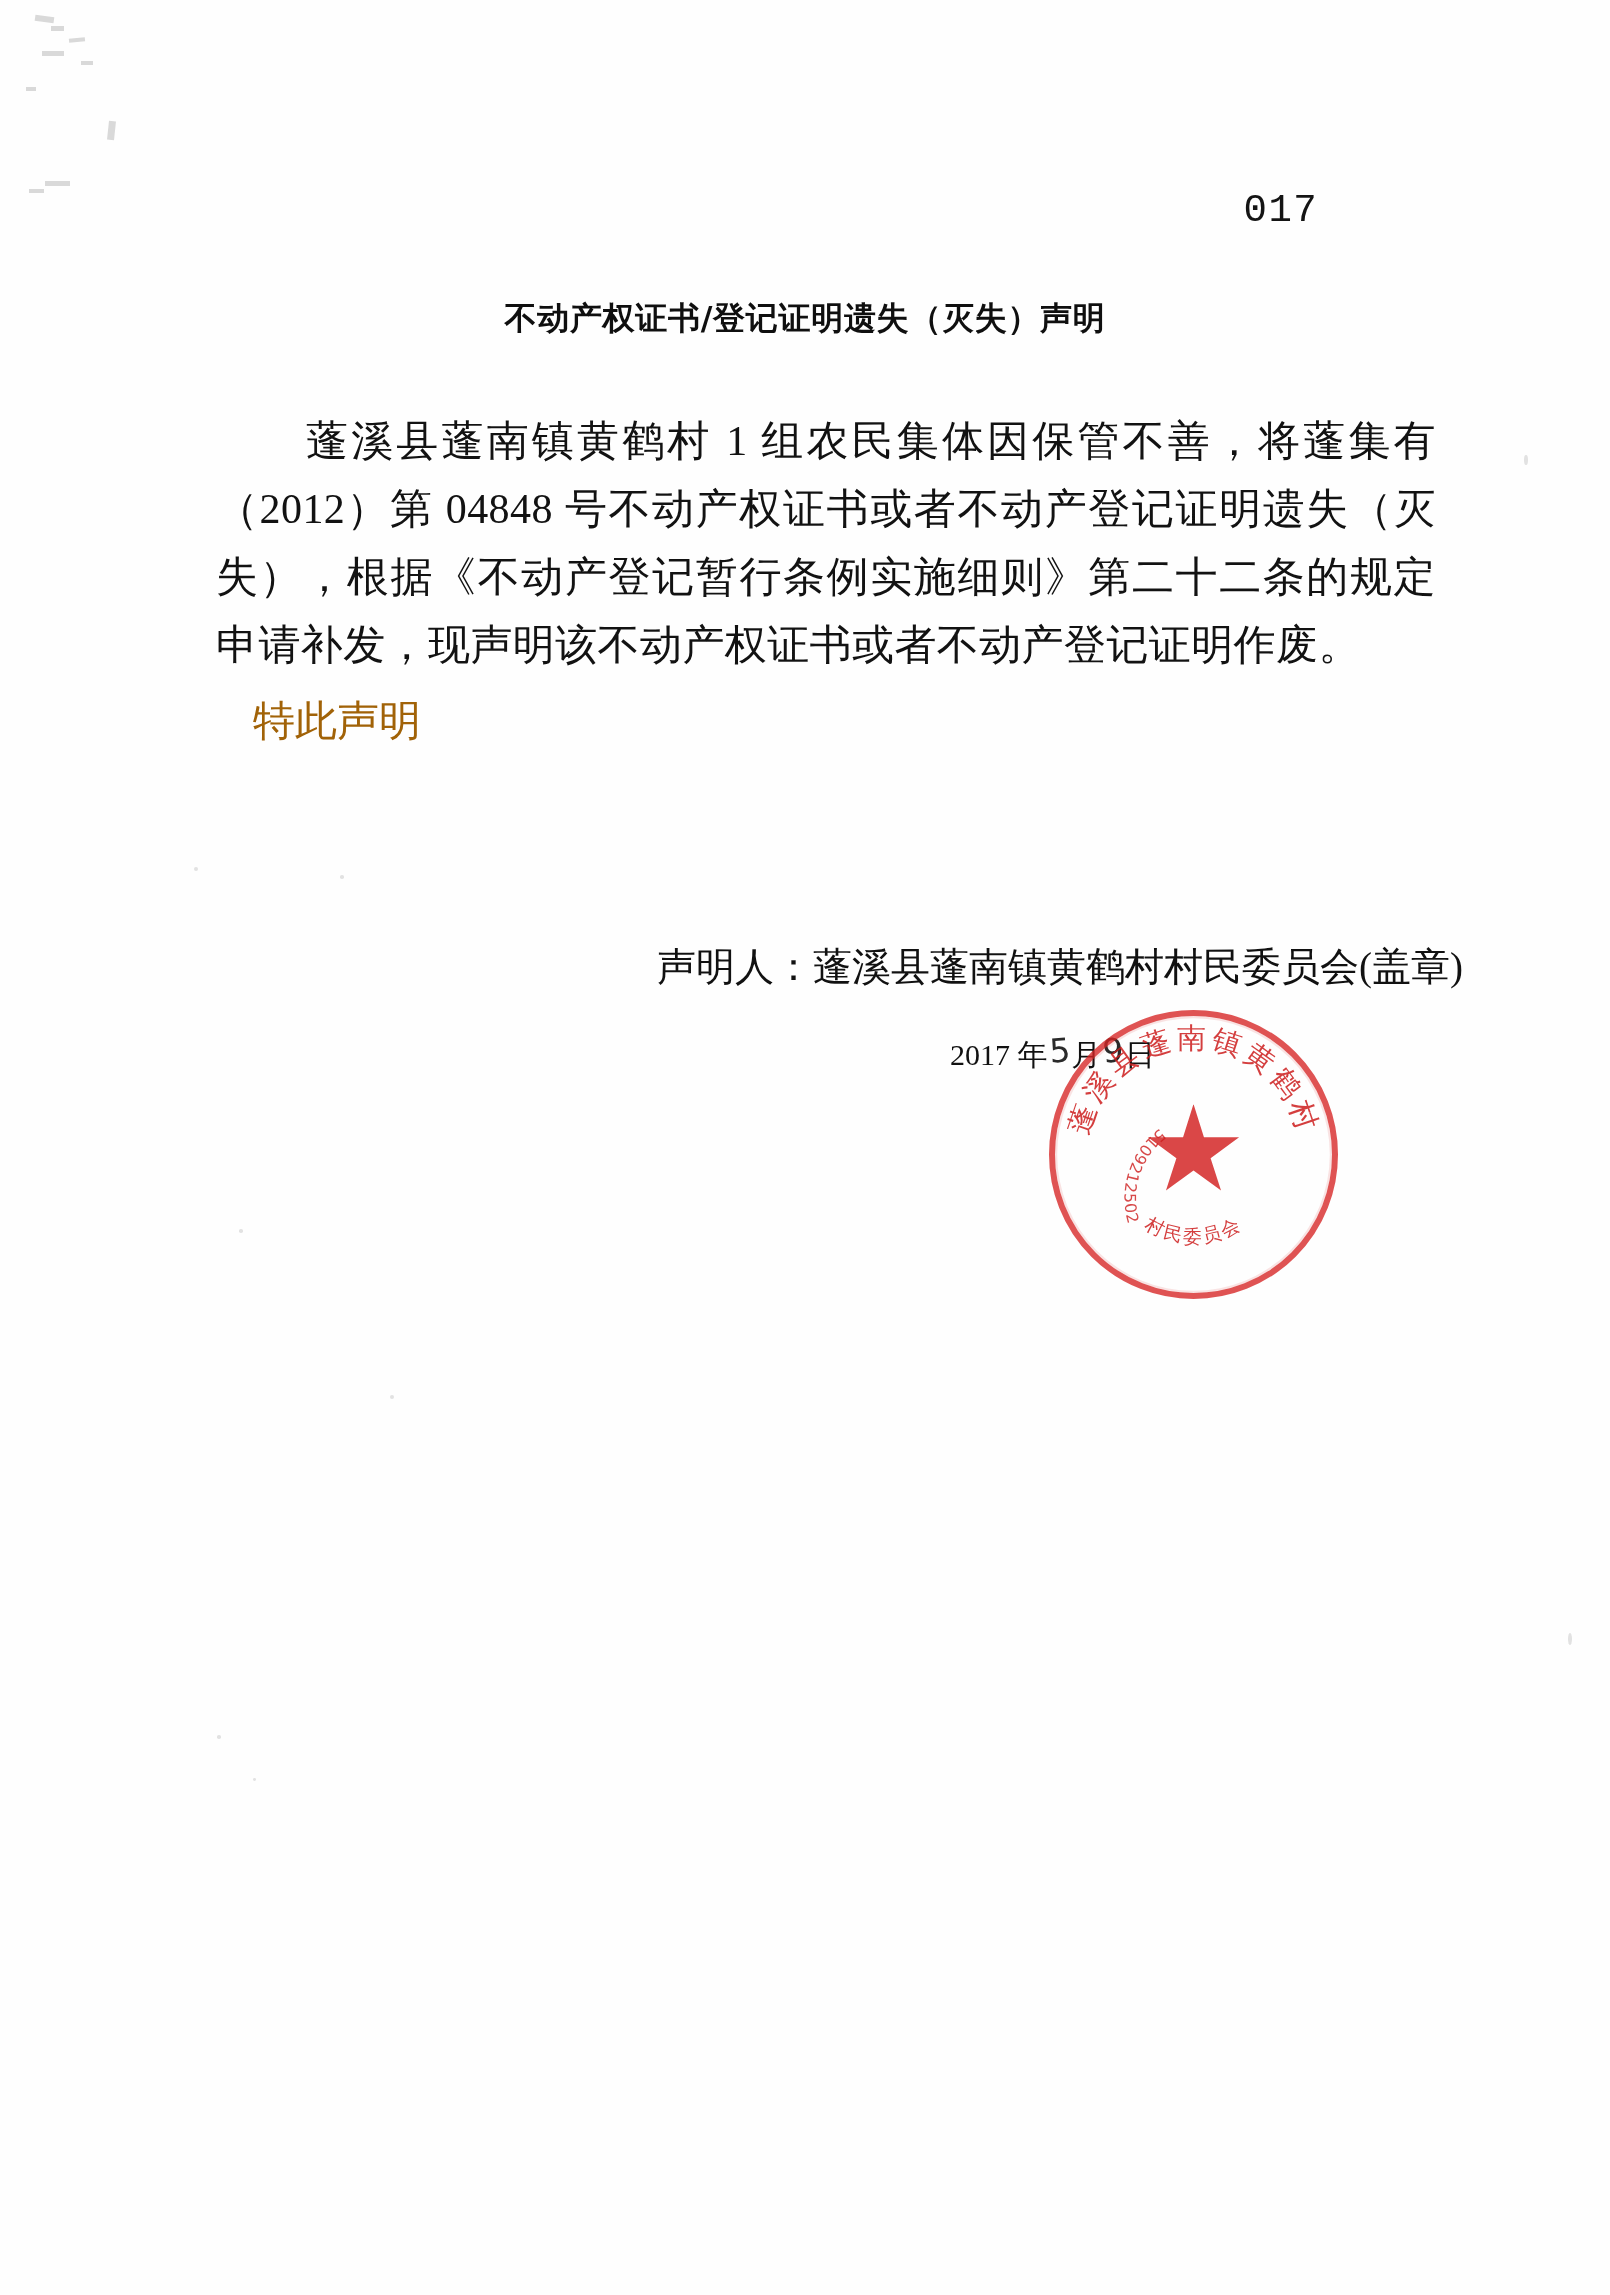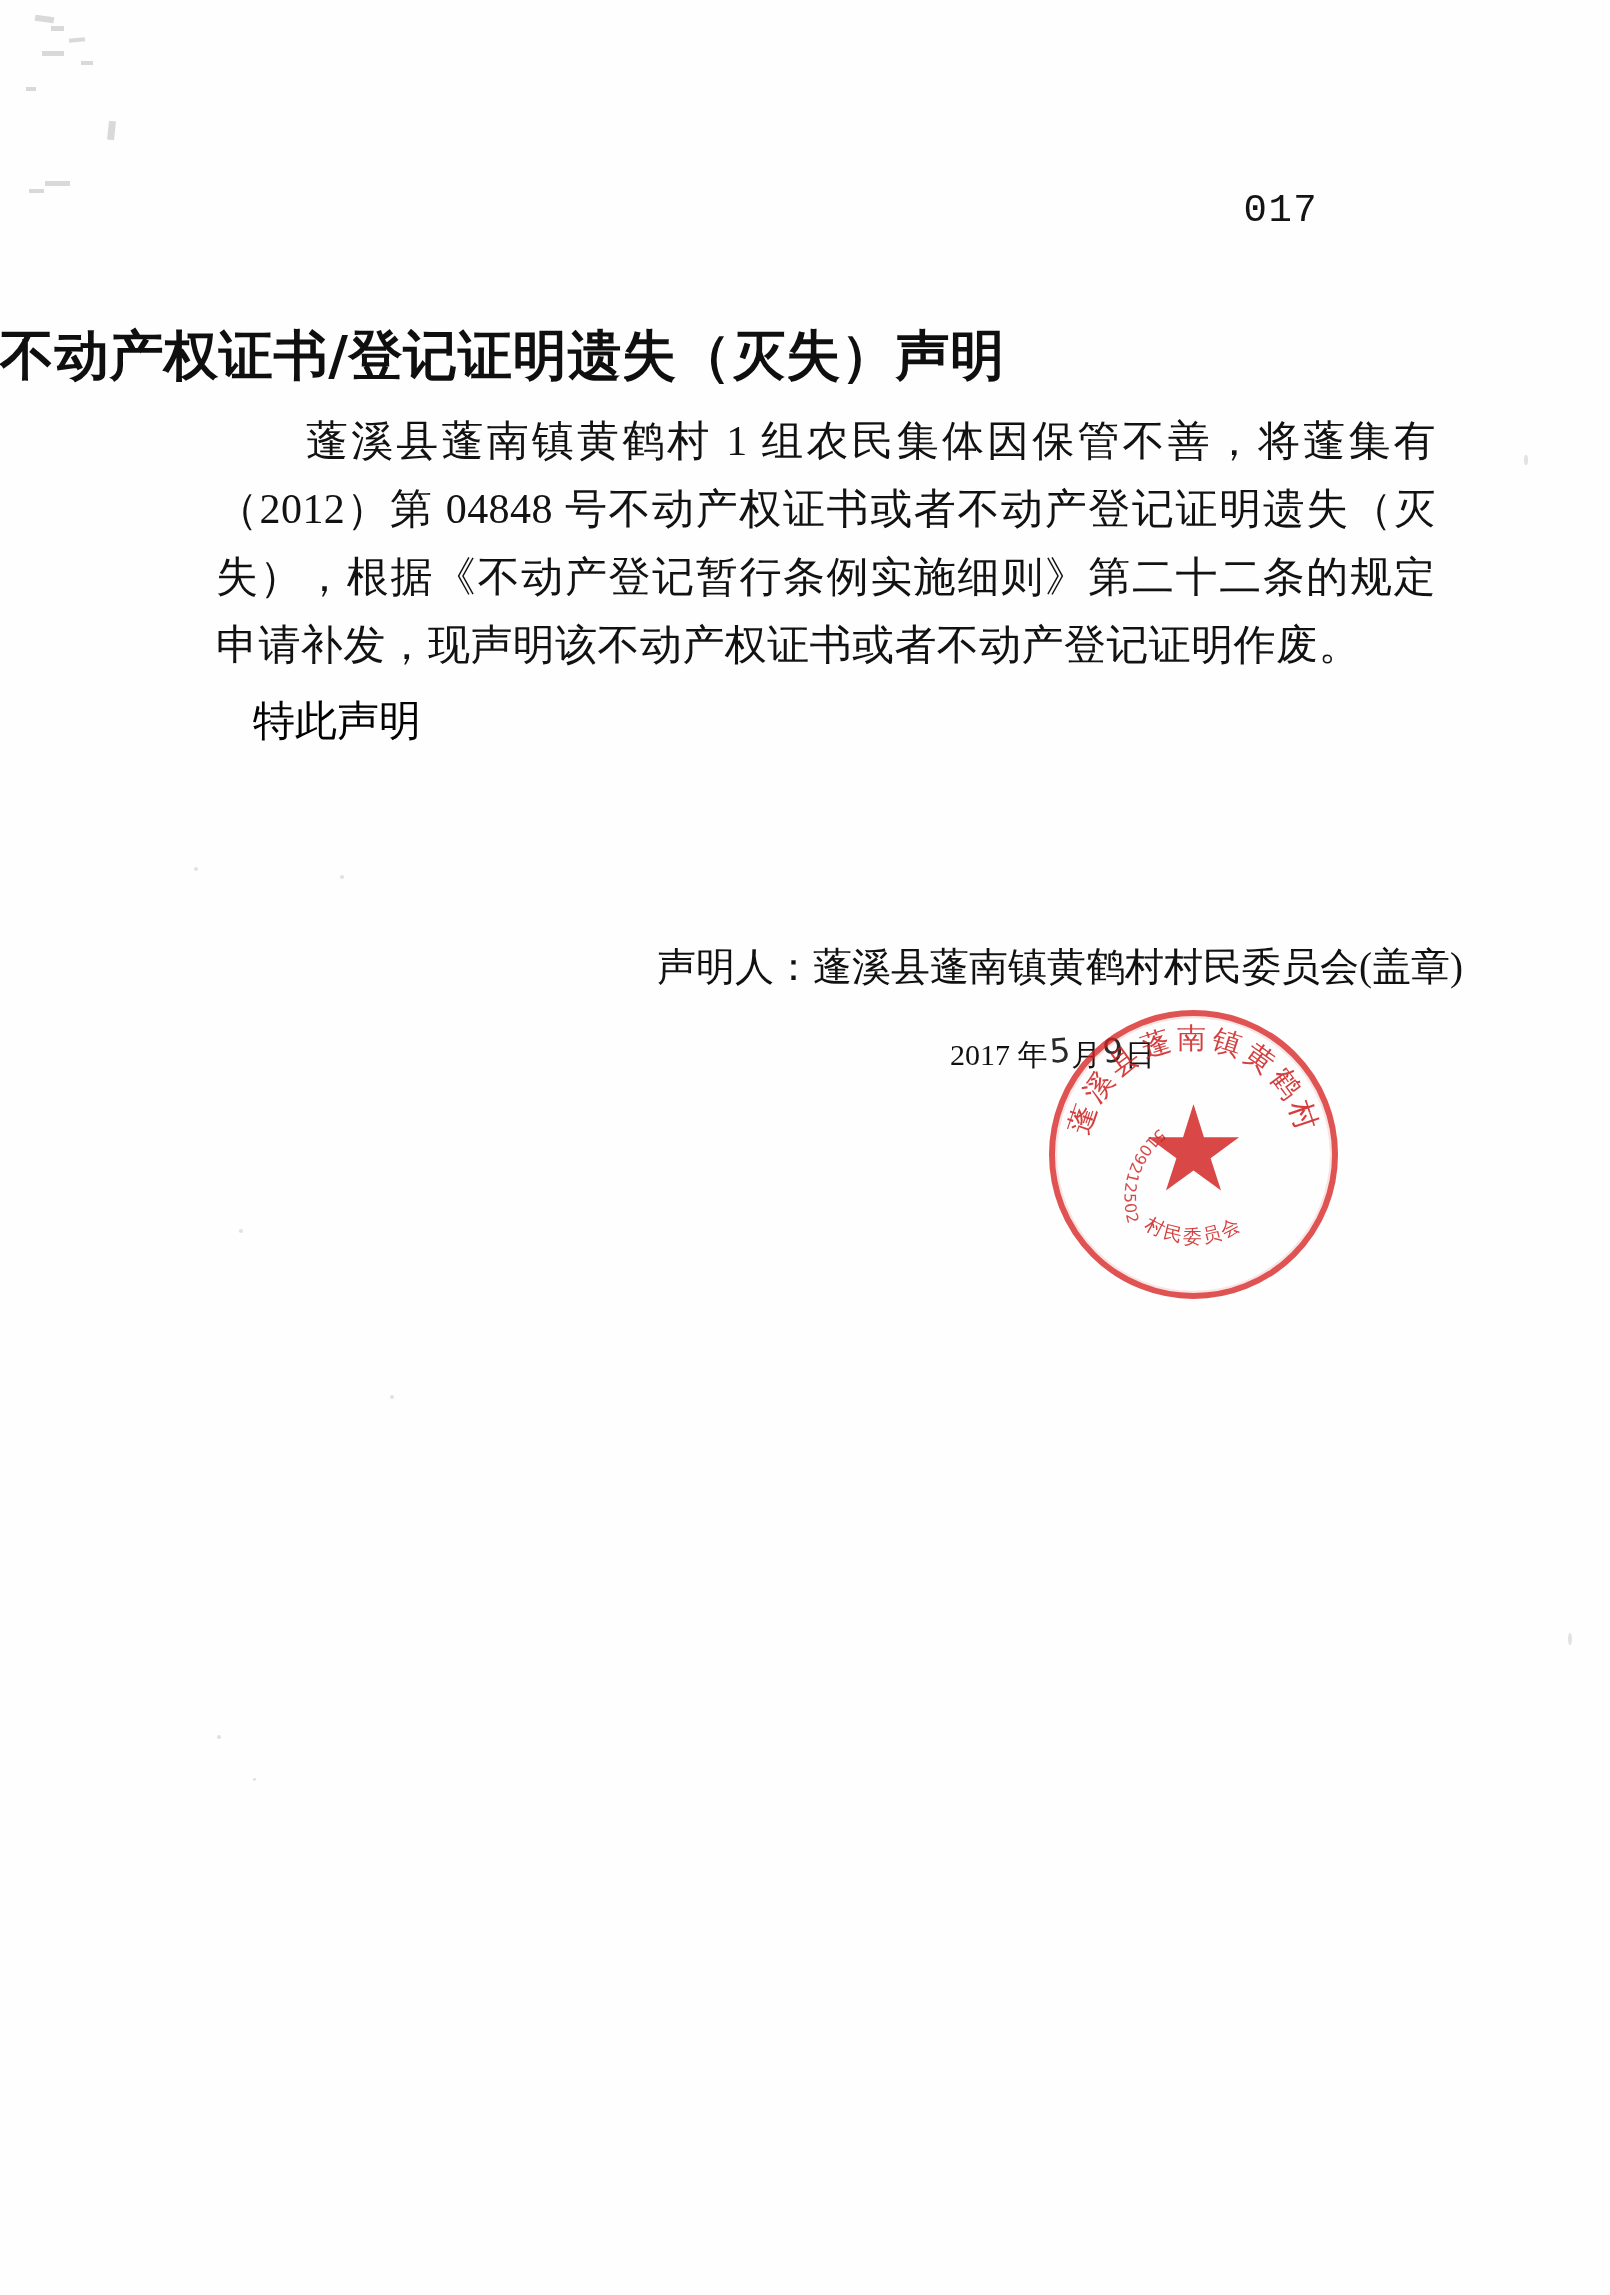--- a/index.html
+++ b/index.html
@@ -48,24 +48,25 @@
     font-size: 39px;
     letter-spacing: 1.4px;
     color: #141414;
   }
 
   
   .doc-title {
     position: absolute;
     left: 0;
     right: 0;
-    top: 284px;
+    top: 276px;
+    text-align: center;
     font-family: "DejaVu Sans", "Liberation Sans", sans-serif;
     font-weight: bold;
-    font-size: 54px;
+    font-size: 32px;
     letter-spacing: 0.7px;
     color: #0f0f0f;
   }
 
   
   .body-block {
     position: absolute;
     left: 208px;
     right: 166px;
     top: 399px;
@@ -80,21 +81,21 @@
     margin: 8px;
   }
   .para.indent {
     text-indent: 90px;
   }
   .para-special {
     font-size: 42px;
     line-height: 68px;
     text-indent: 45px;
     margin: 0;
-    color: #000000;
+    color: #a16207;
   }
 
   
   .sign-block {
     position: absolute;
     right: 147px;
     top: 940px;
     text-align: left;
   }
   .sign-line {

